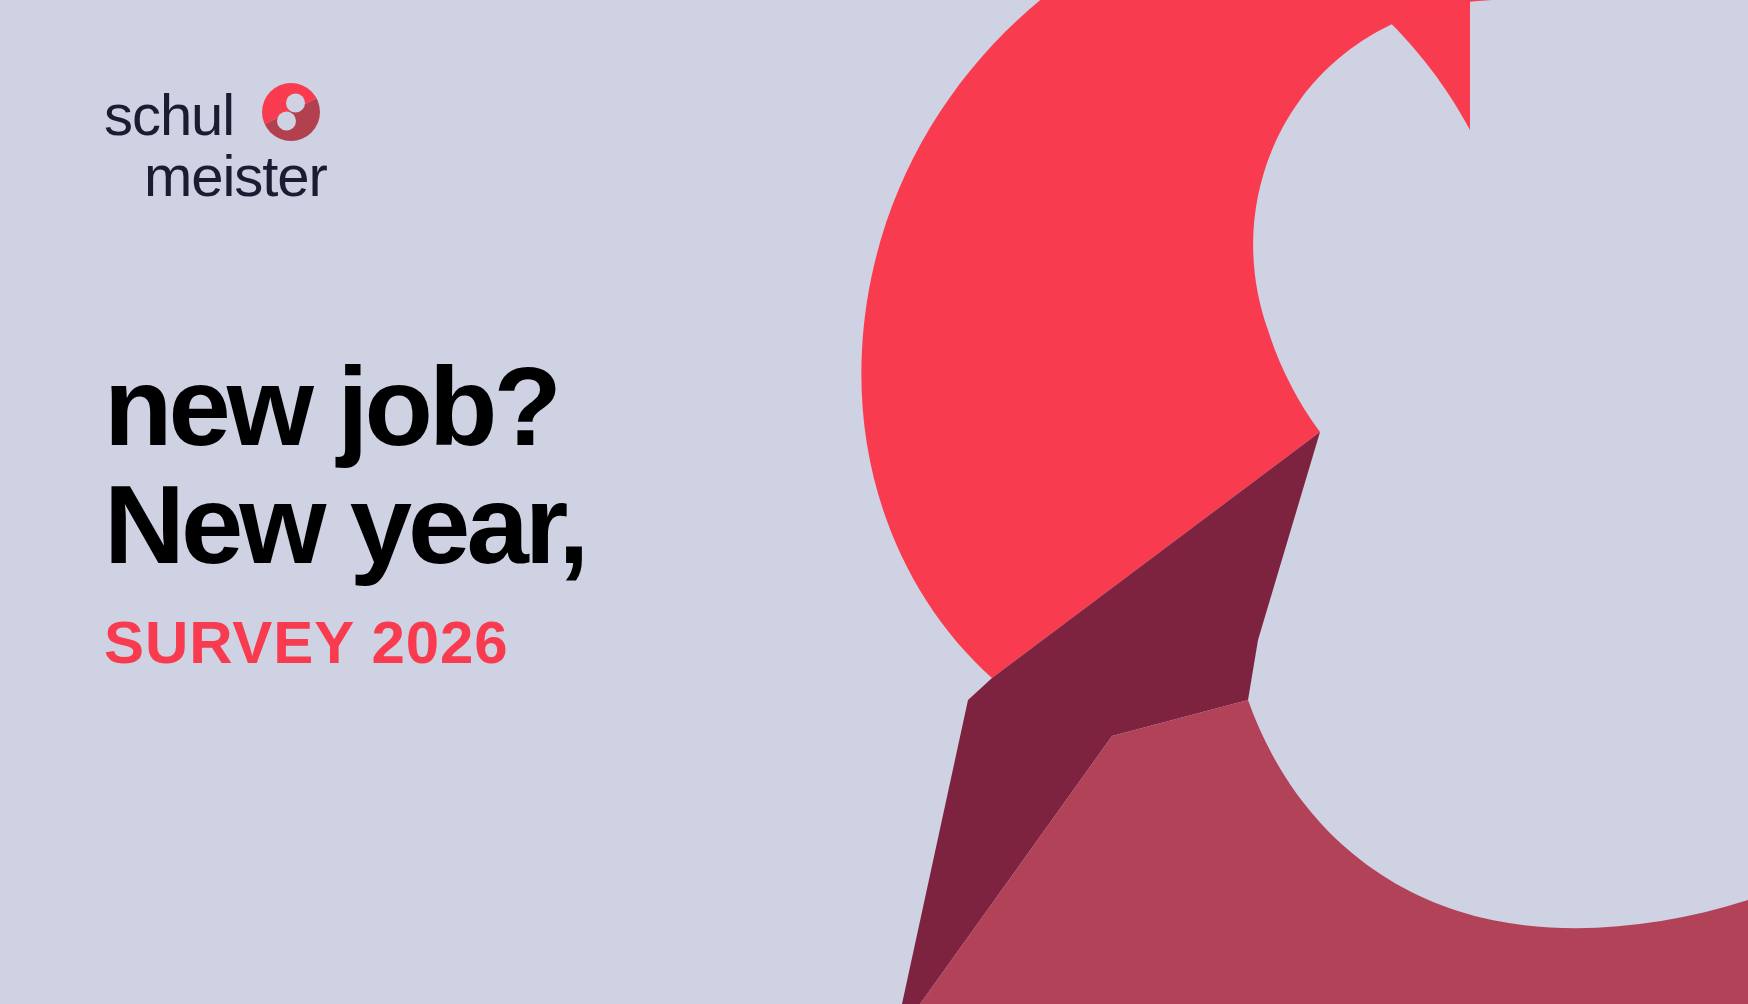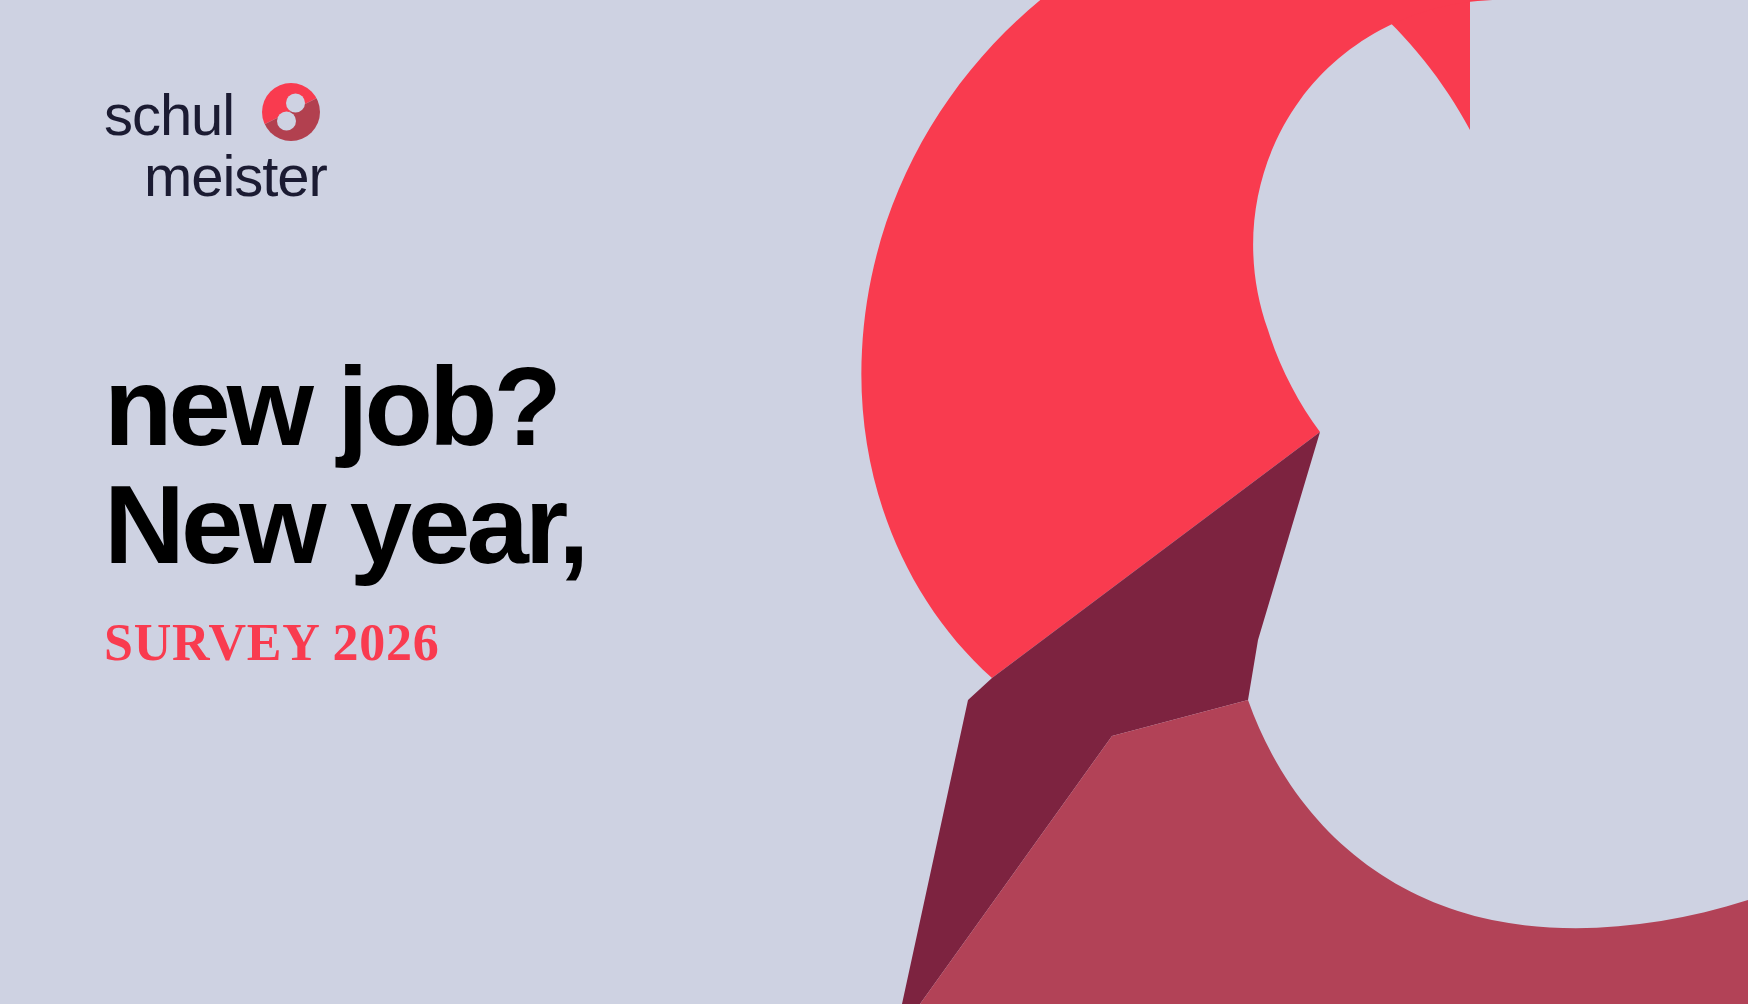--- a/index.html
+++ b/index.html
@@ -83,23 +83,23 @@
     font-weight:bold;
     font-size:112px;
     line-height:118px;
     letter-spacing:-0.035em;
     white-space:nowrap;
   }
   #subtitle {
     display:block;
     margin-top:26px;
     color:#f93b4f;
-    font-family:Liberation Serif, serif;
+    font-family:Liberation Sans, sans-serif;
     font-weight:bold;
-    font-size:52px;
+    font-size:60px;
     line-height:66px;
     letter-spacing:0.015em;
     white-space:nowrap;
   }
 </style>
 </head>
 <body>
 
 <div id="stage">
 

